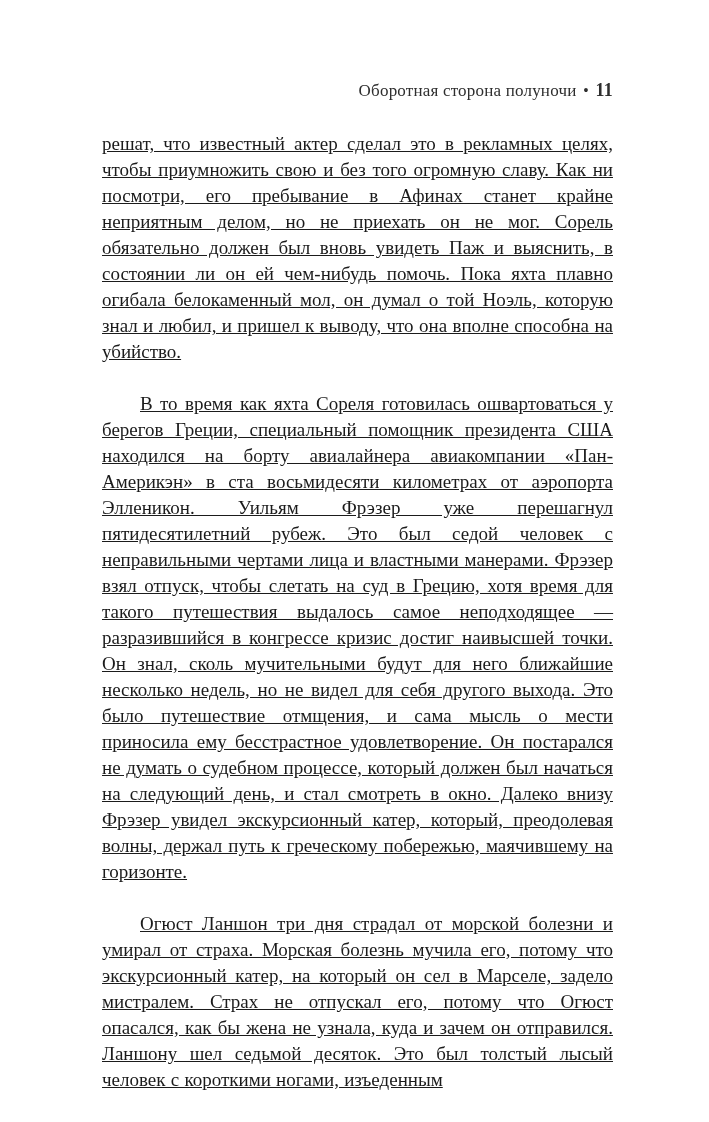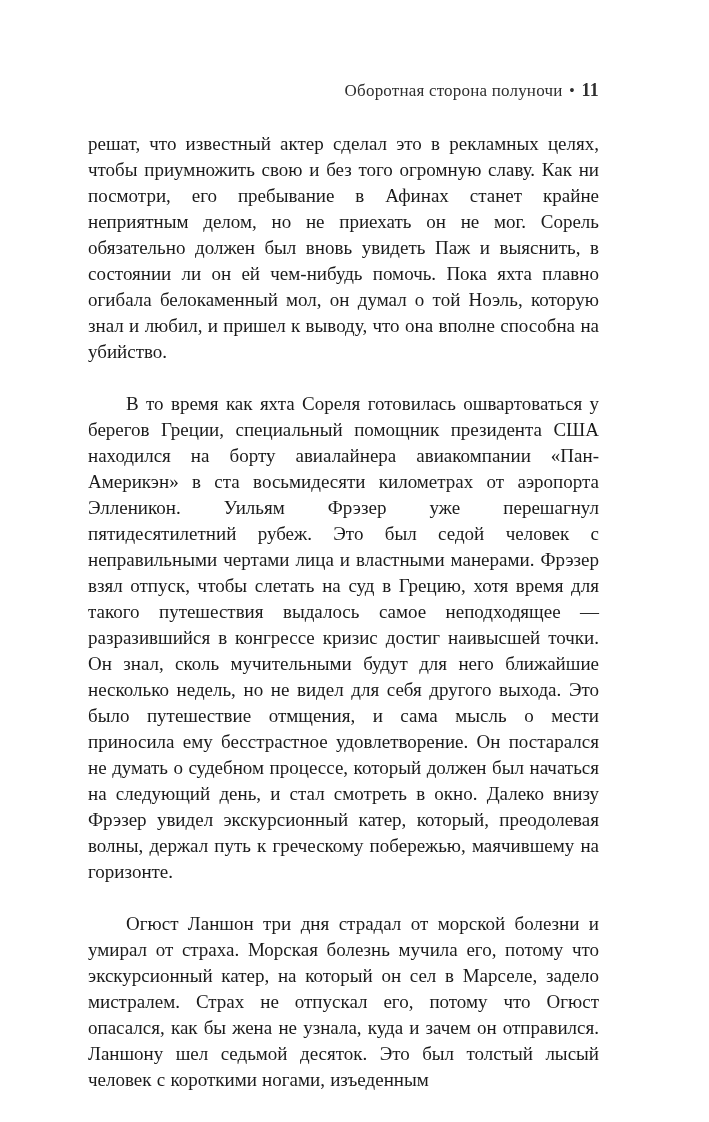--- a/index.html
+++ b/index.html
@@ -11,21 +11,21 @@
     position: relative;
     width: 709px;
     height: 1122px;
     background: #ffffff;
     overflow: hidden;
     font-family: "Liberation Serif", "DejaVu Serif", serif;
     color: #1b1b1b;
   }
   .content {
     position: absolute;
-    left: 88px;
+    left: 102px;
     top: 80px;
     width: 511px;
   }
   .running-header {
     text-align: right;
     font-size: 17px;
     line-height: 20px;
     color: #2e2e2e;
     margin-bottom: 30px;
     letter-spacing: 0.2px;
@@ -42,20 +42,21 @@
     font-size: 18px;
   }
   .body-text p {
     margin: 0 0 26px 0;
     font-size: 19px;
     line-height: 26px;
     text-align: justify;
     hyphens: auto;
     -webkit-hyphens: auto;
     word-spacing: 0.5px;
+    text-decoration: underline;
   }
   .body-text p.indent {
     text-indent: 38px;
   }
   .body-text p:last-child {
     margin-bottom: 16px;
   }
 </style>
 </head>
 <body>

